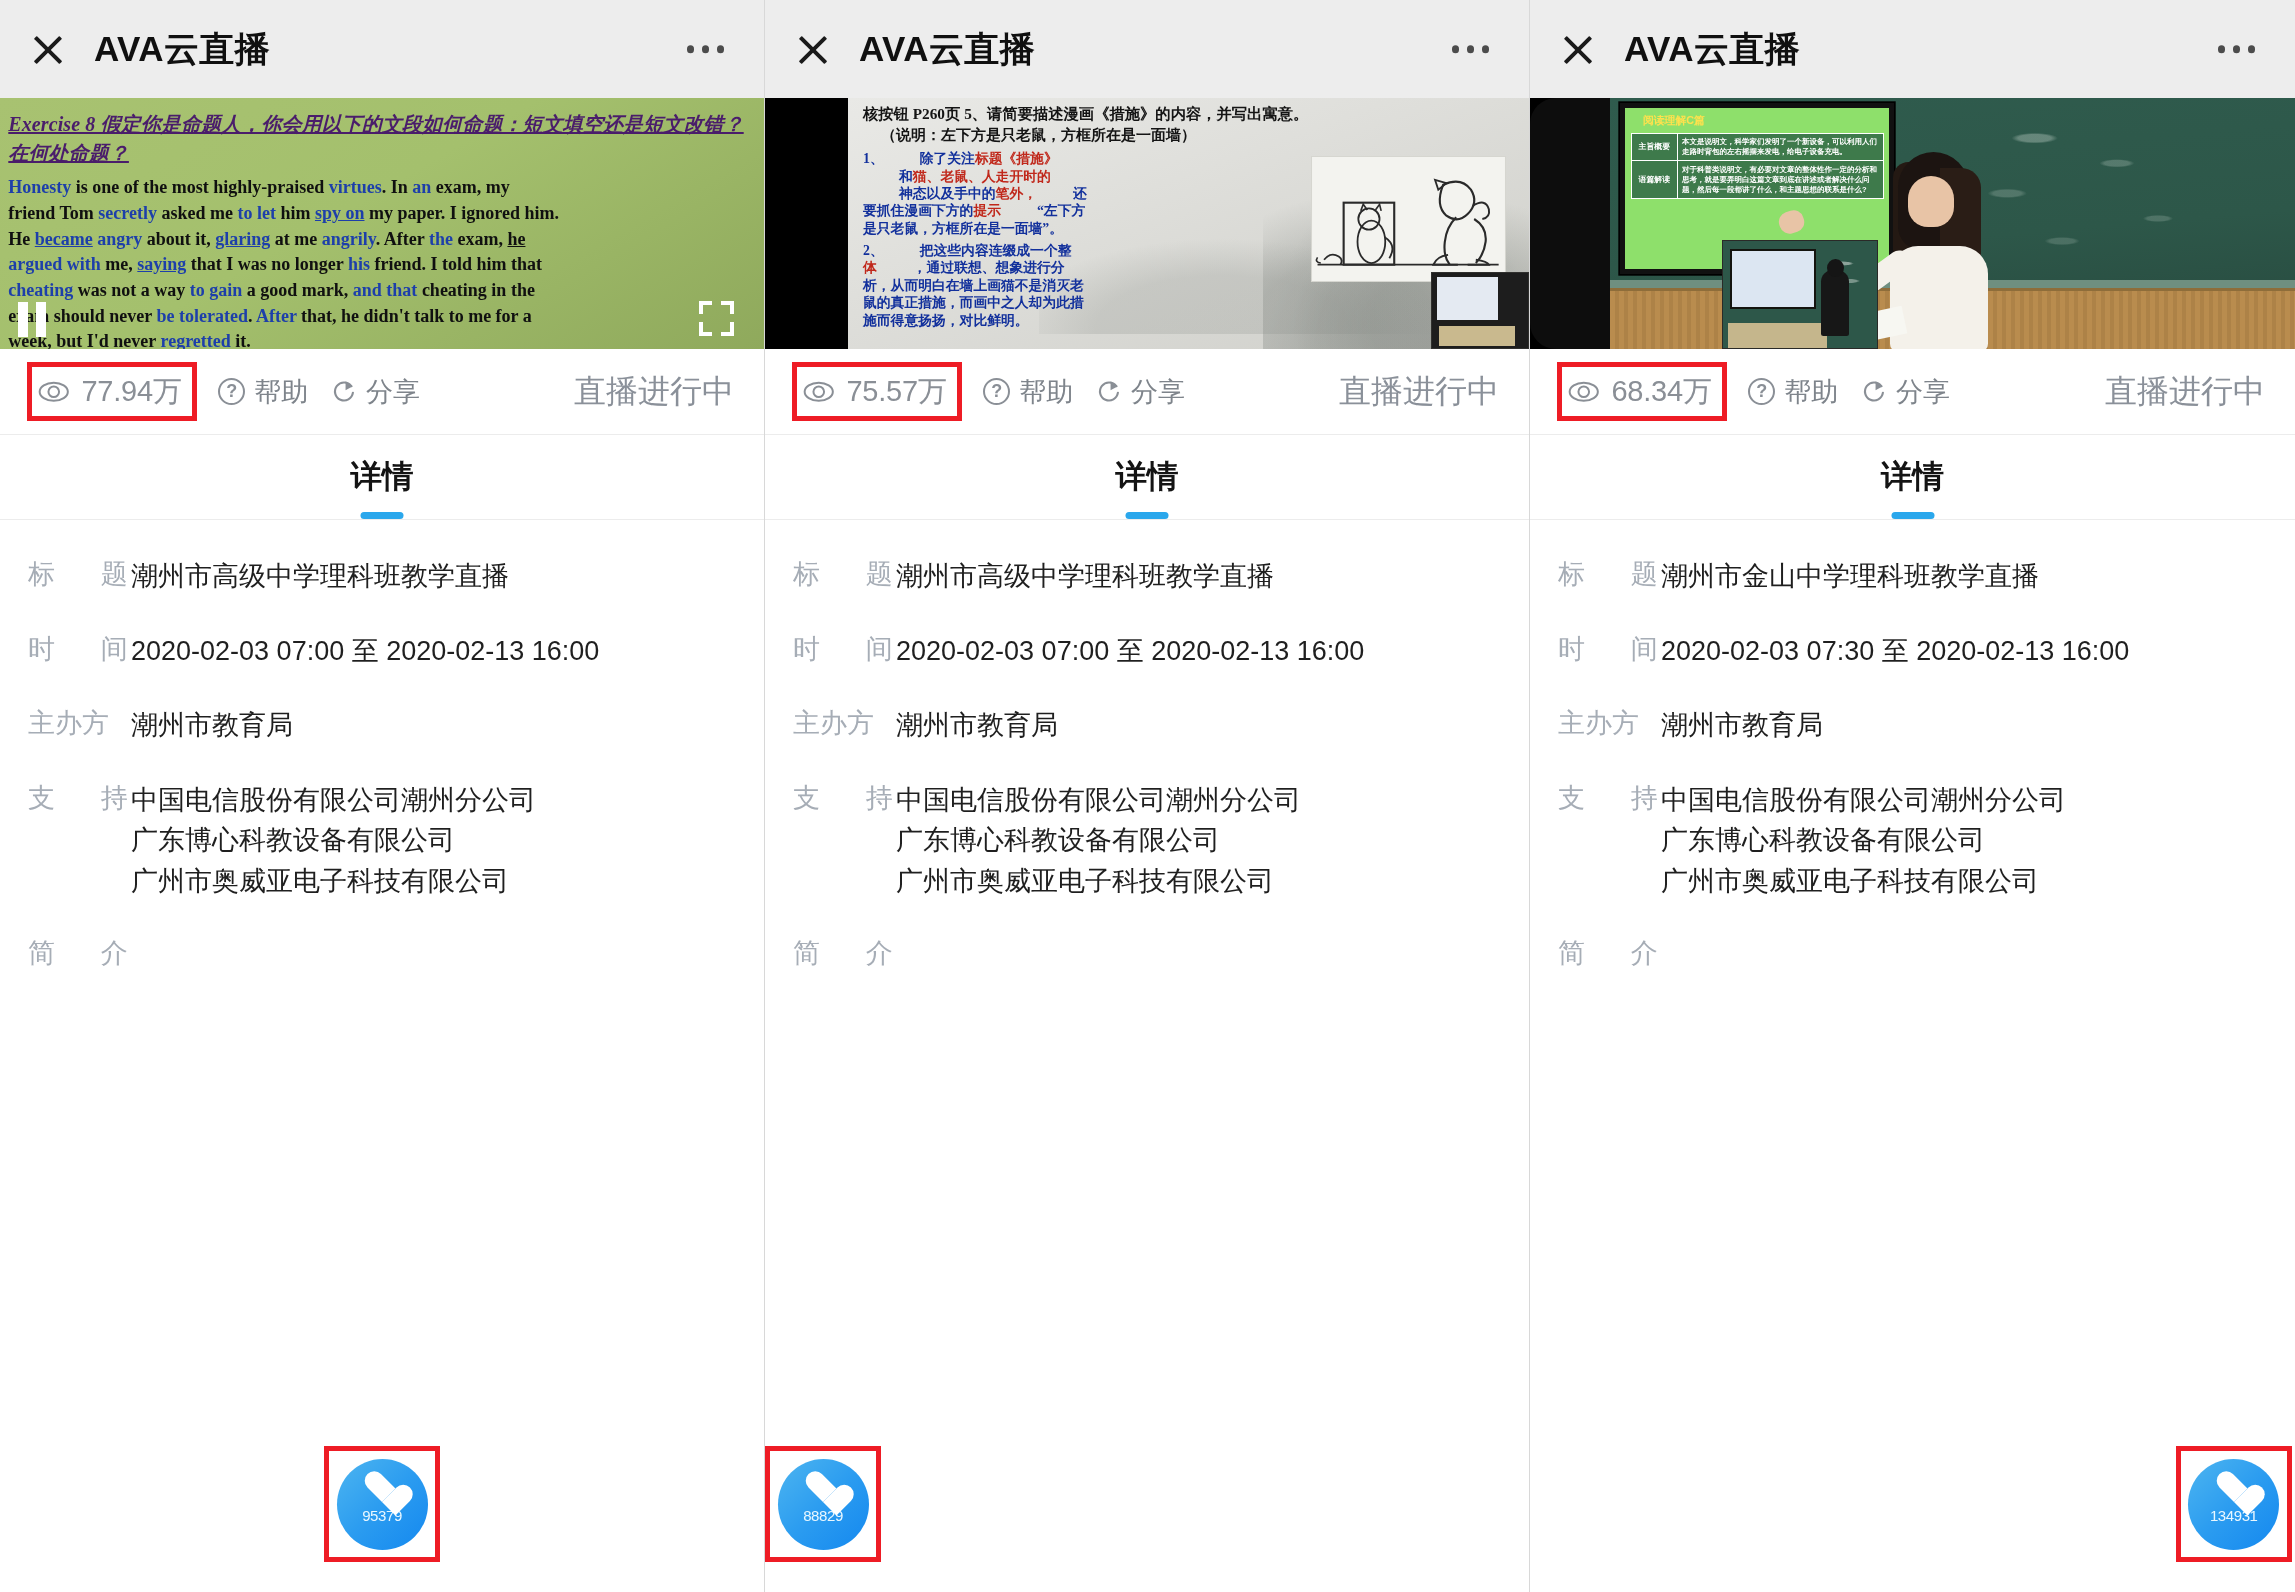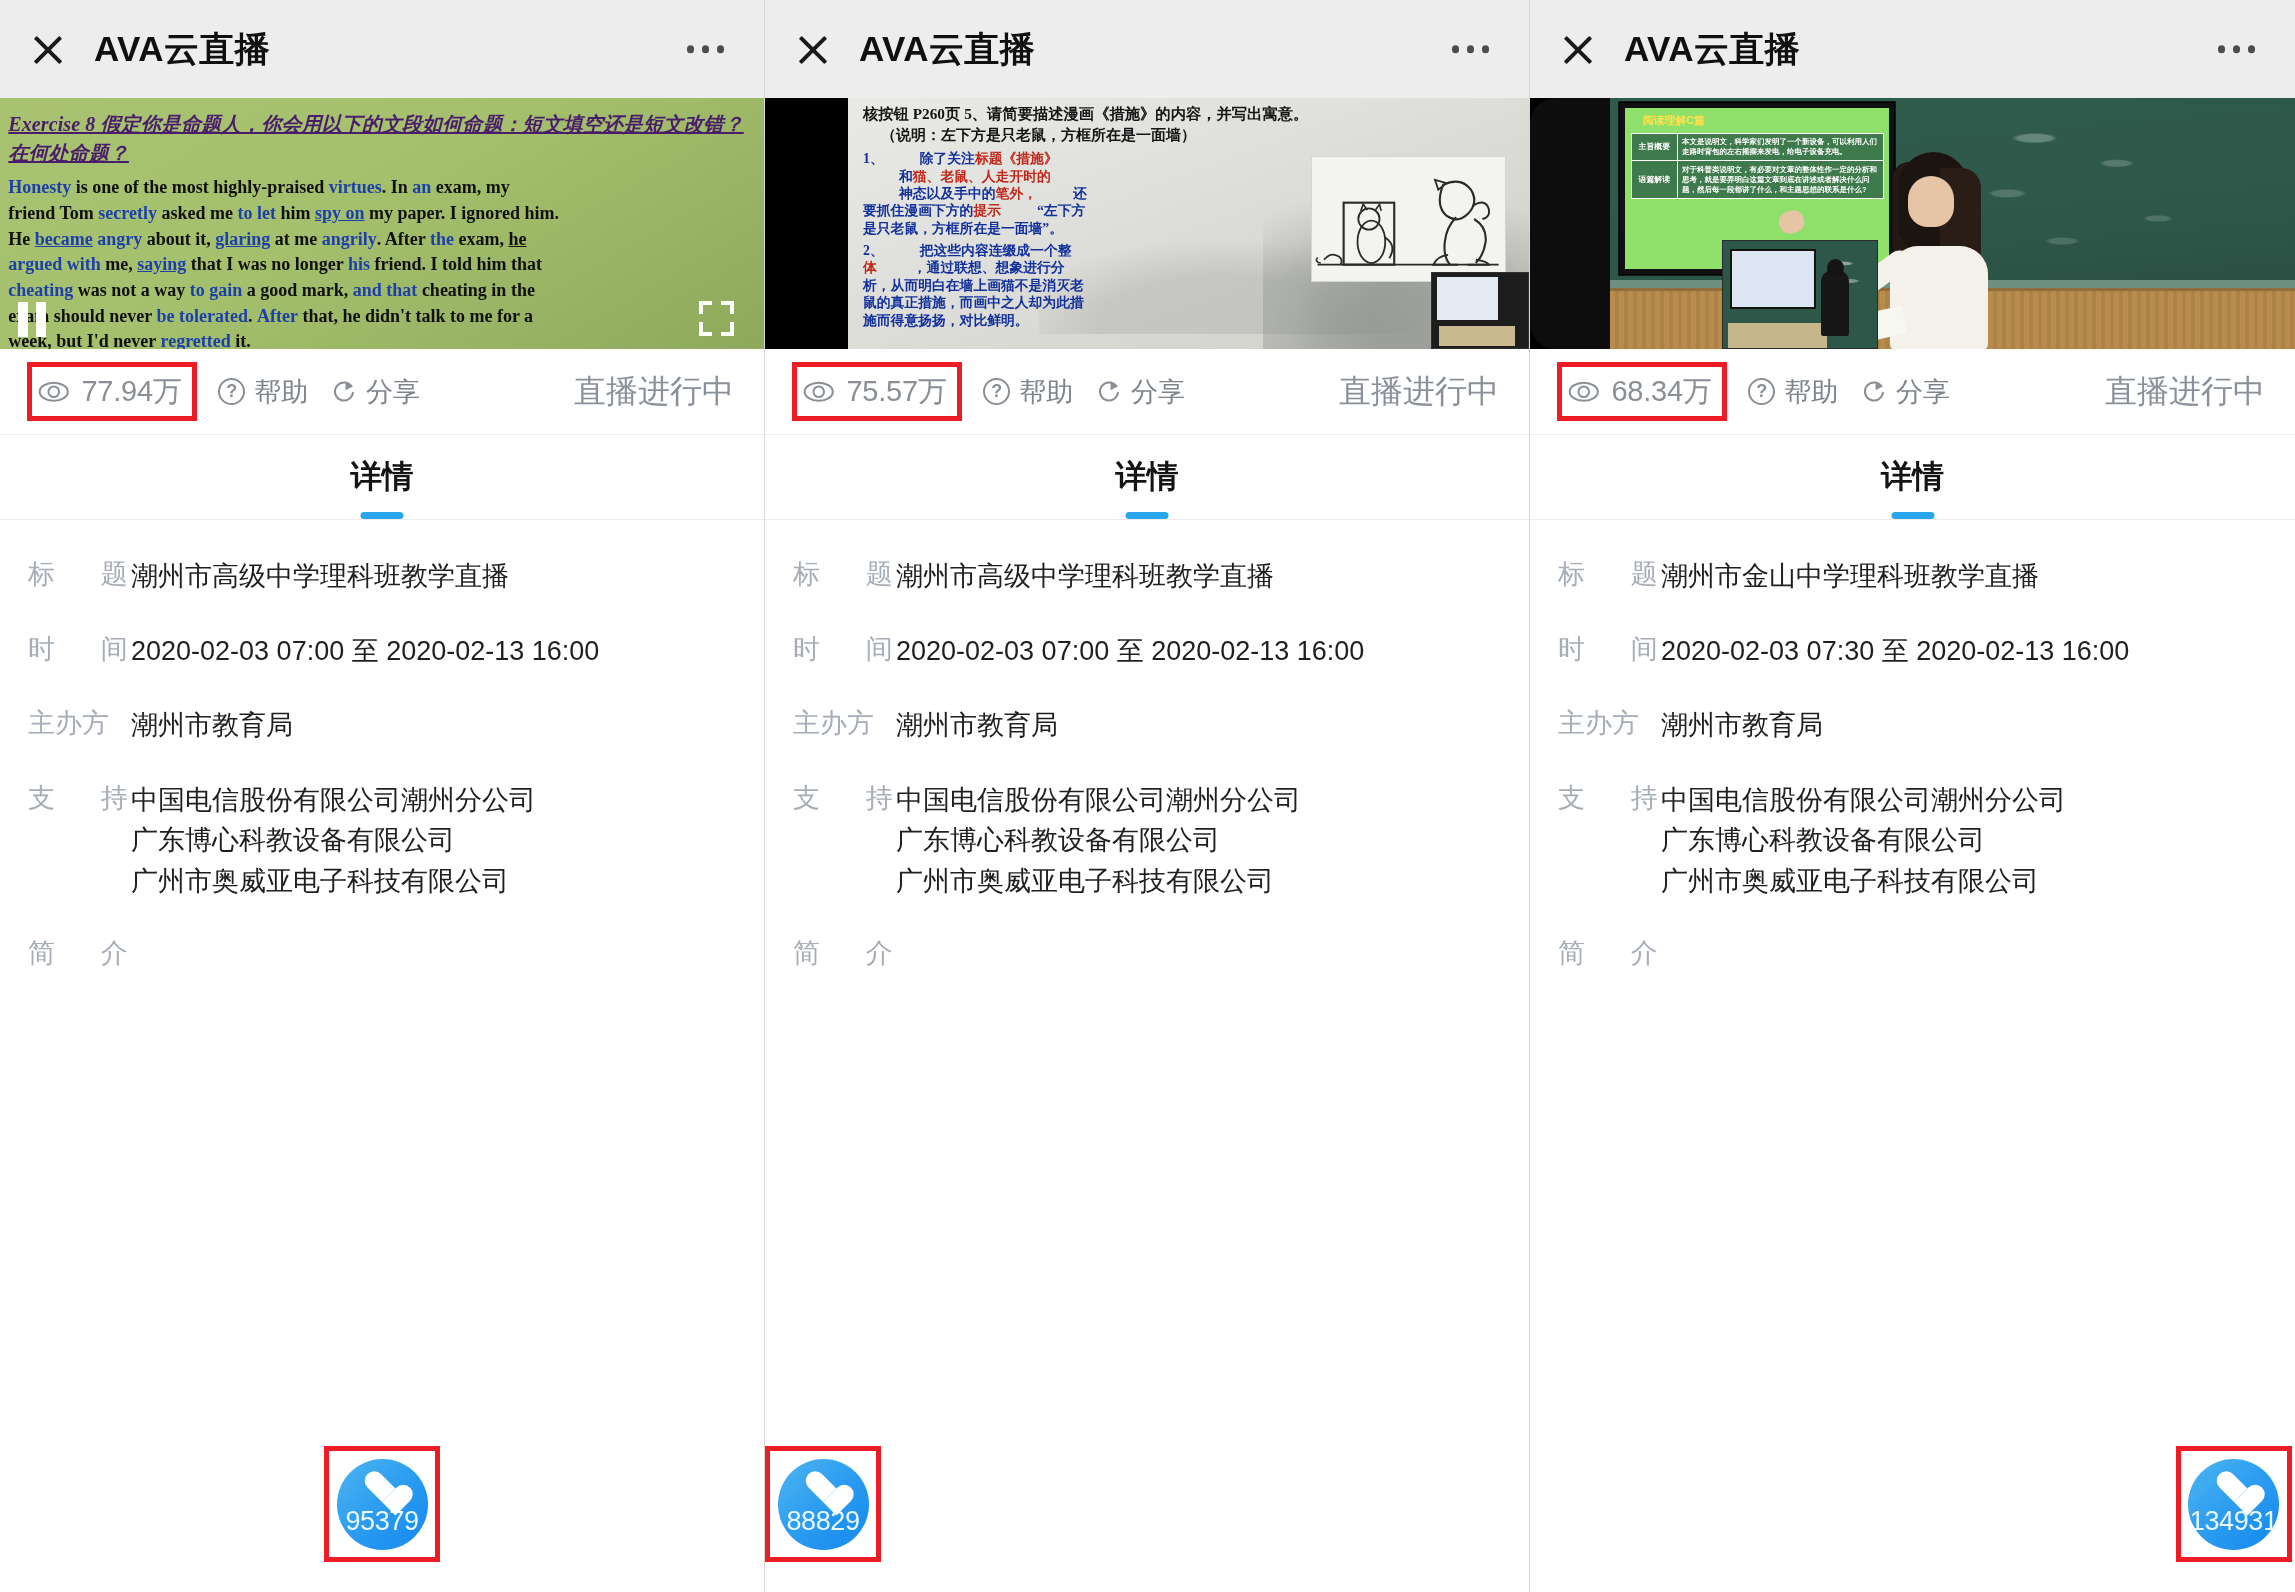--- a/index.html
+++ b/index.html
@@ -60,21 +60,21 @@
     color: #111;
   }
   .slide-green .hdr {
     font-size: 20px; font-weight: 700; color: #4a1d6b; font-style: italic;
     line-height: 1.46; text-decoration: underline; letter-spacing: 0.1px;
   }
   .slide-green .body {
     margin-top: 7.5px; font-size: 18px; line-height: 1.38; font-weight: 700;
     color:#101010;
   }
-  .slide-green .body .b { color: #1d3faa; font-family: Liberation Serif, serif; }
+  .slide-green .body .b { color: #1d3faa; }
   .slide-green .body .u { text-decoration: underline; }
   .slide-green .body p { margin-bottom: 0.8px; }
   .vctrl-pause {
     position: absolute; left: 18px; bottom: 11.6px; width: 28px; height: 35px;
     display: flex; gap: 8.3px; z-index: 5;
   }
   .vctrl-pause i { width: 10px; height: 35px; background: #fff; display:block; }
   .vctrl-full {
     position: absolute; right: 30px; bottom: 13.3px; width: 35px; height: 35px; z-index: 5;
   }
@@ -273,21 +273,21 @@
     padding-top: 13.3px; position:relative;
   }
   .heart { width:36px; height:33px; position:relative; }
   .heart::before, .heart::after {
     content:""; position:absolute; top:0; width:19px; height:30px;
     background:#fff; border-radius:10px 10px 0 0;
   }
   .heart::before { left:18px; transform: rotate(-45deg); transform-origin: 0 100%; }
   .heart::after  { left:18px; transform: rotate(45deg);  transform-origin: 0 100%; }
   .like-count {
-    margin-top: 3.3px; font-size:27px; color:#e9f7ff; letter-spacing:-0.4px;
+    margin-top: 3.3px; font-size:15px; color:#e9f7ff; letter-spacing:-0.4px;
     font-family:"Liberation Sans","DejaVu Sans",sans-serif; line-height:1;
   }
 </style>
 </head>
 <body>
 
 <div class="screen">
 
   <div class="panel">
 

